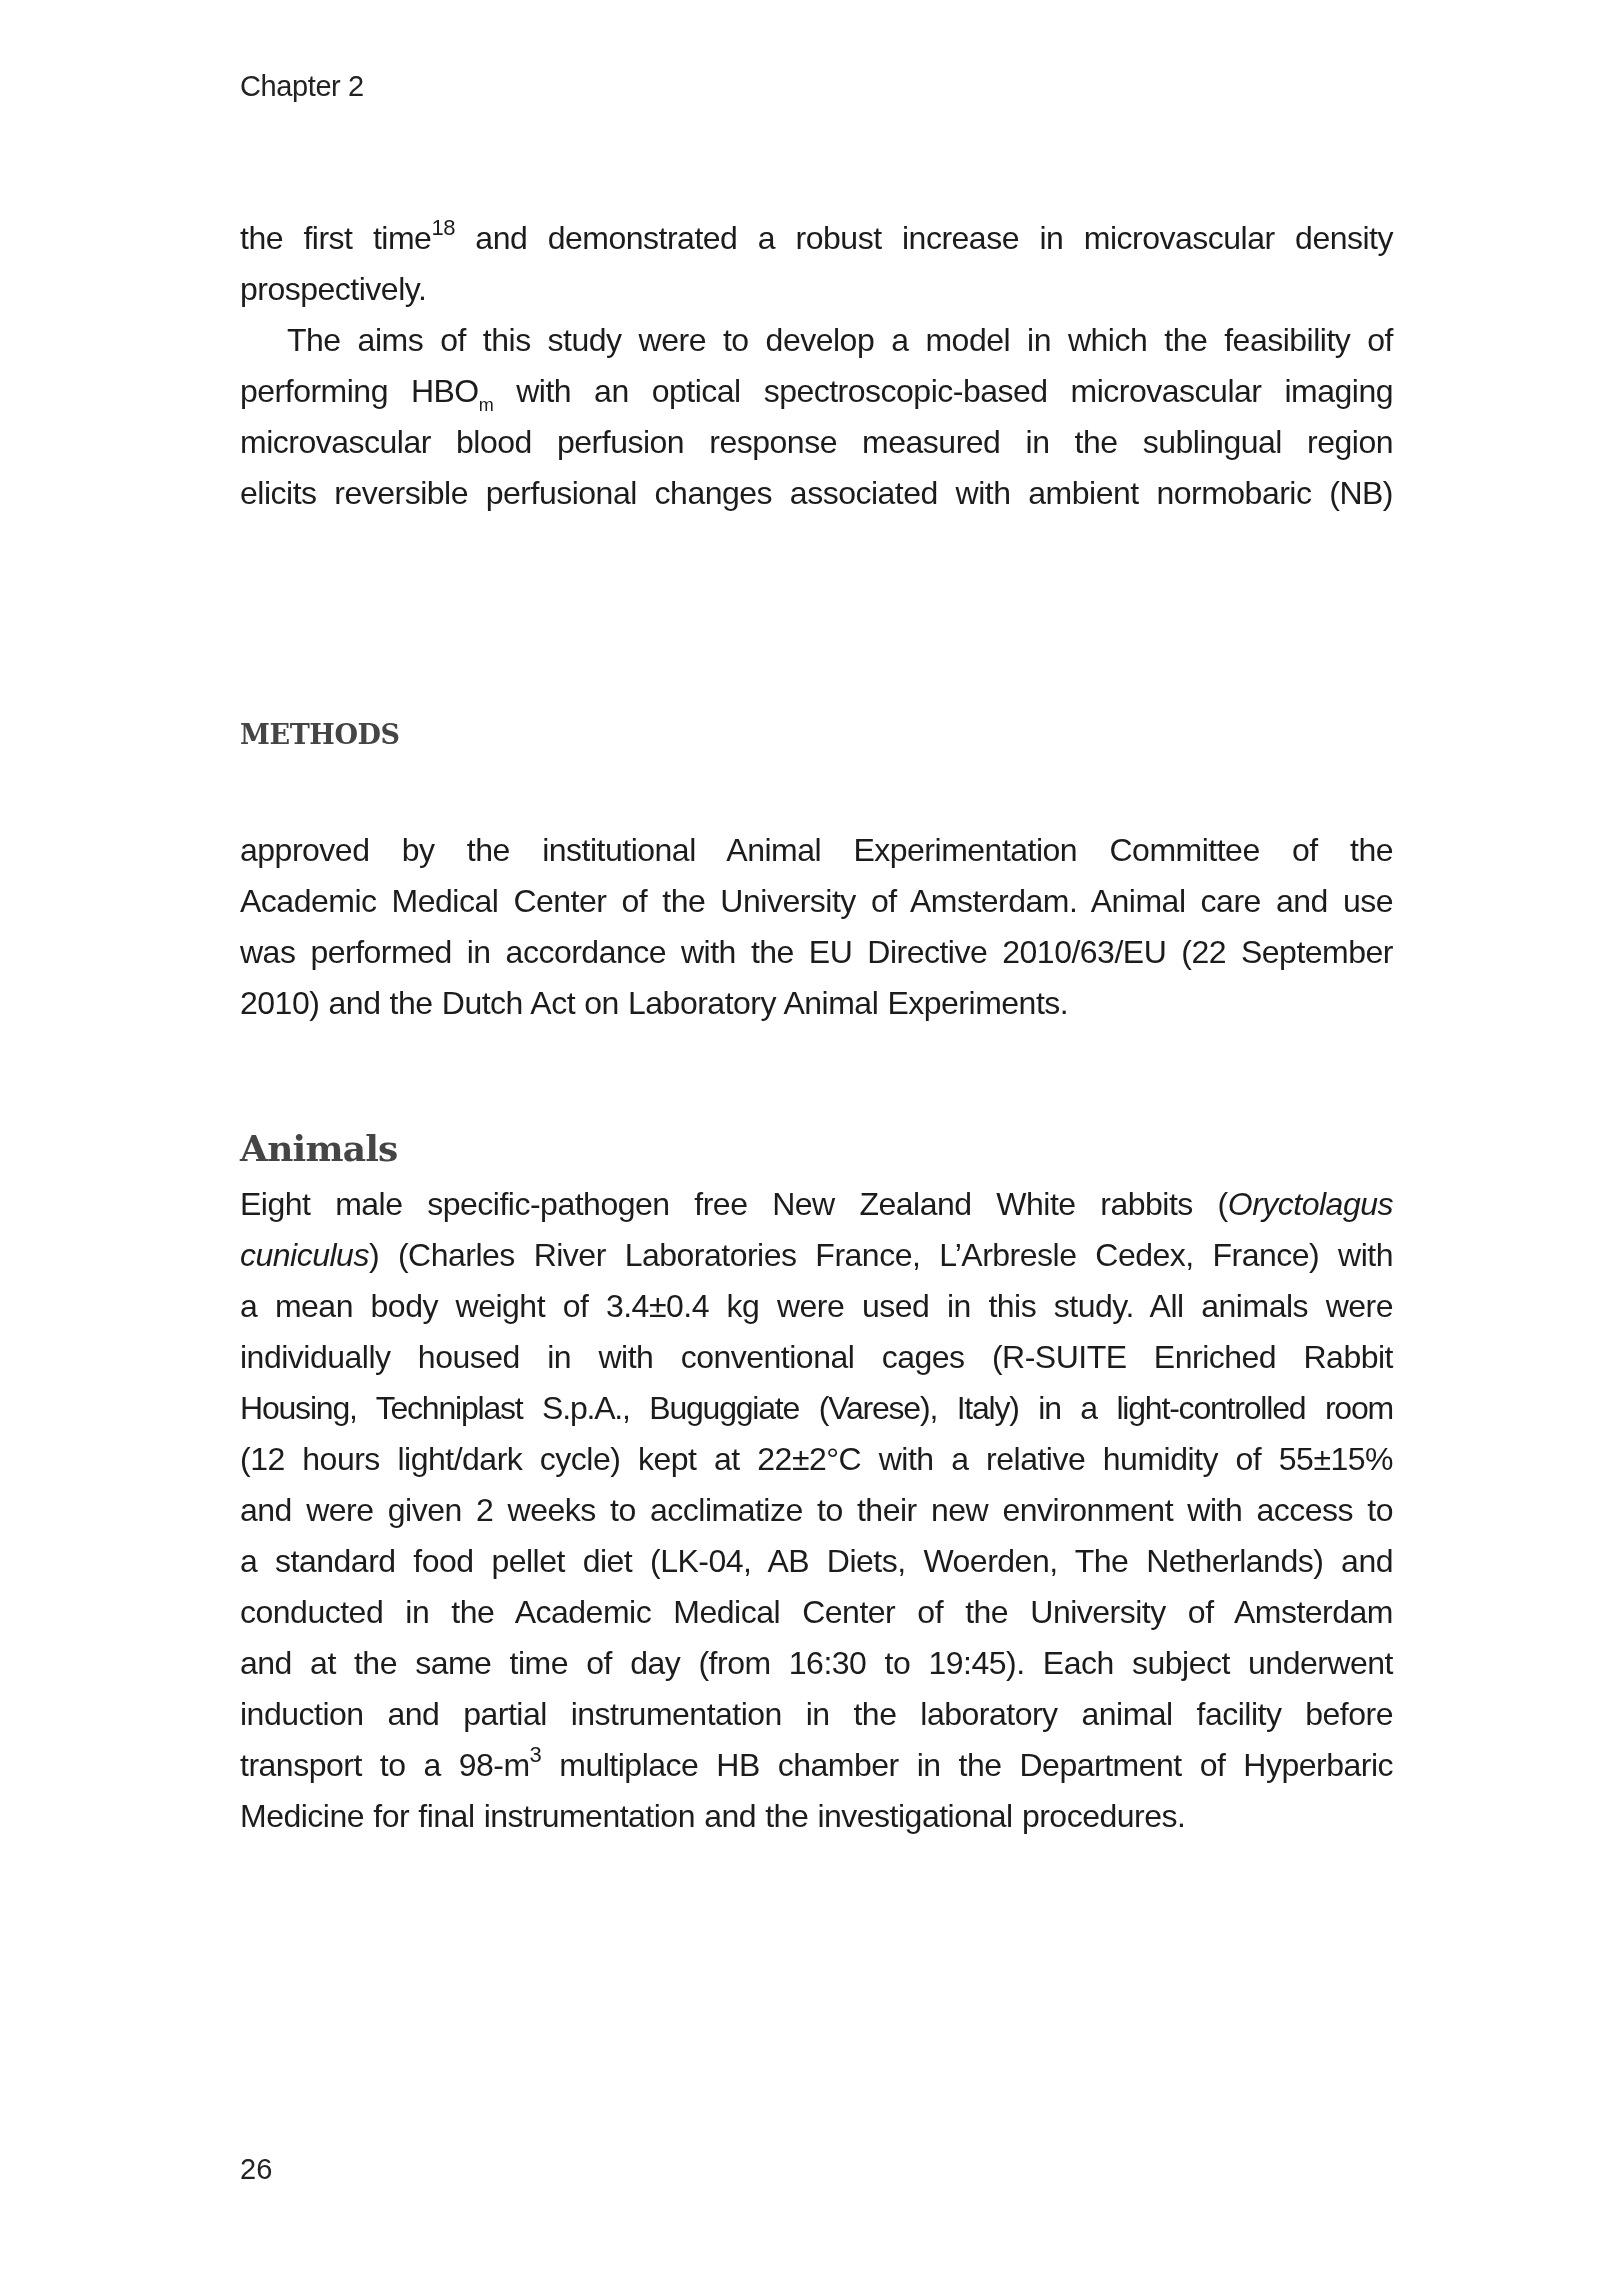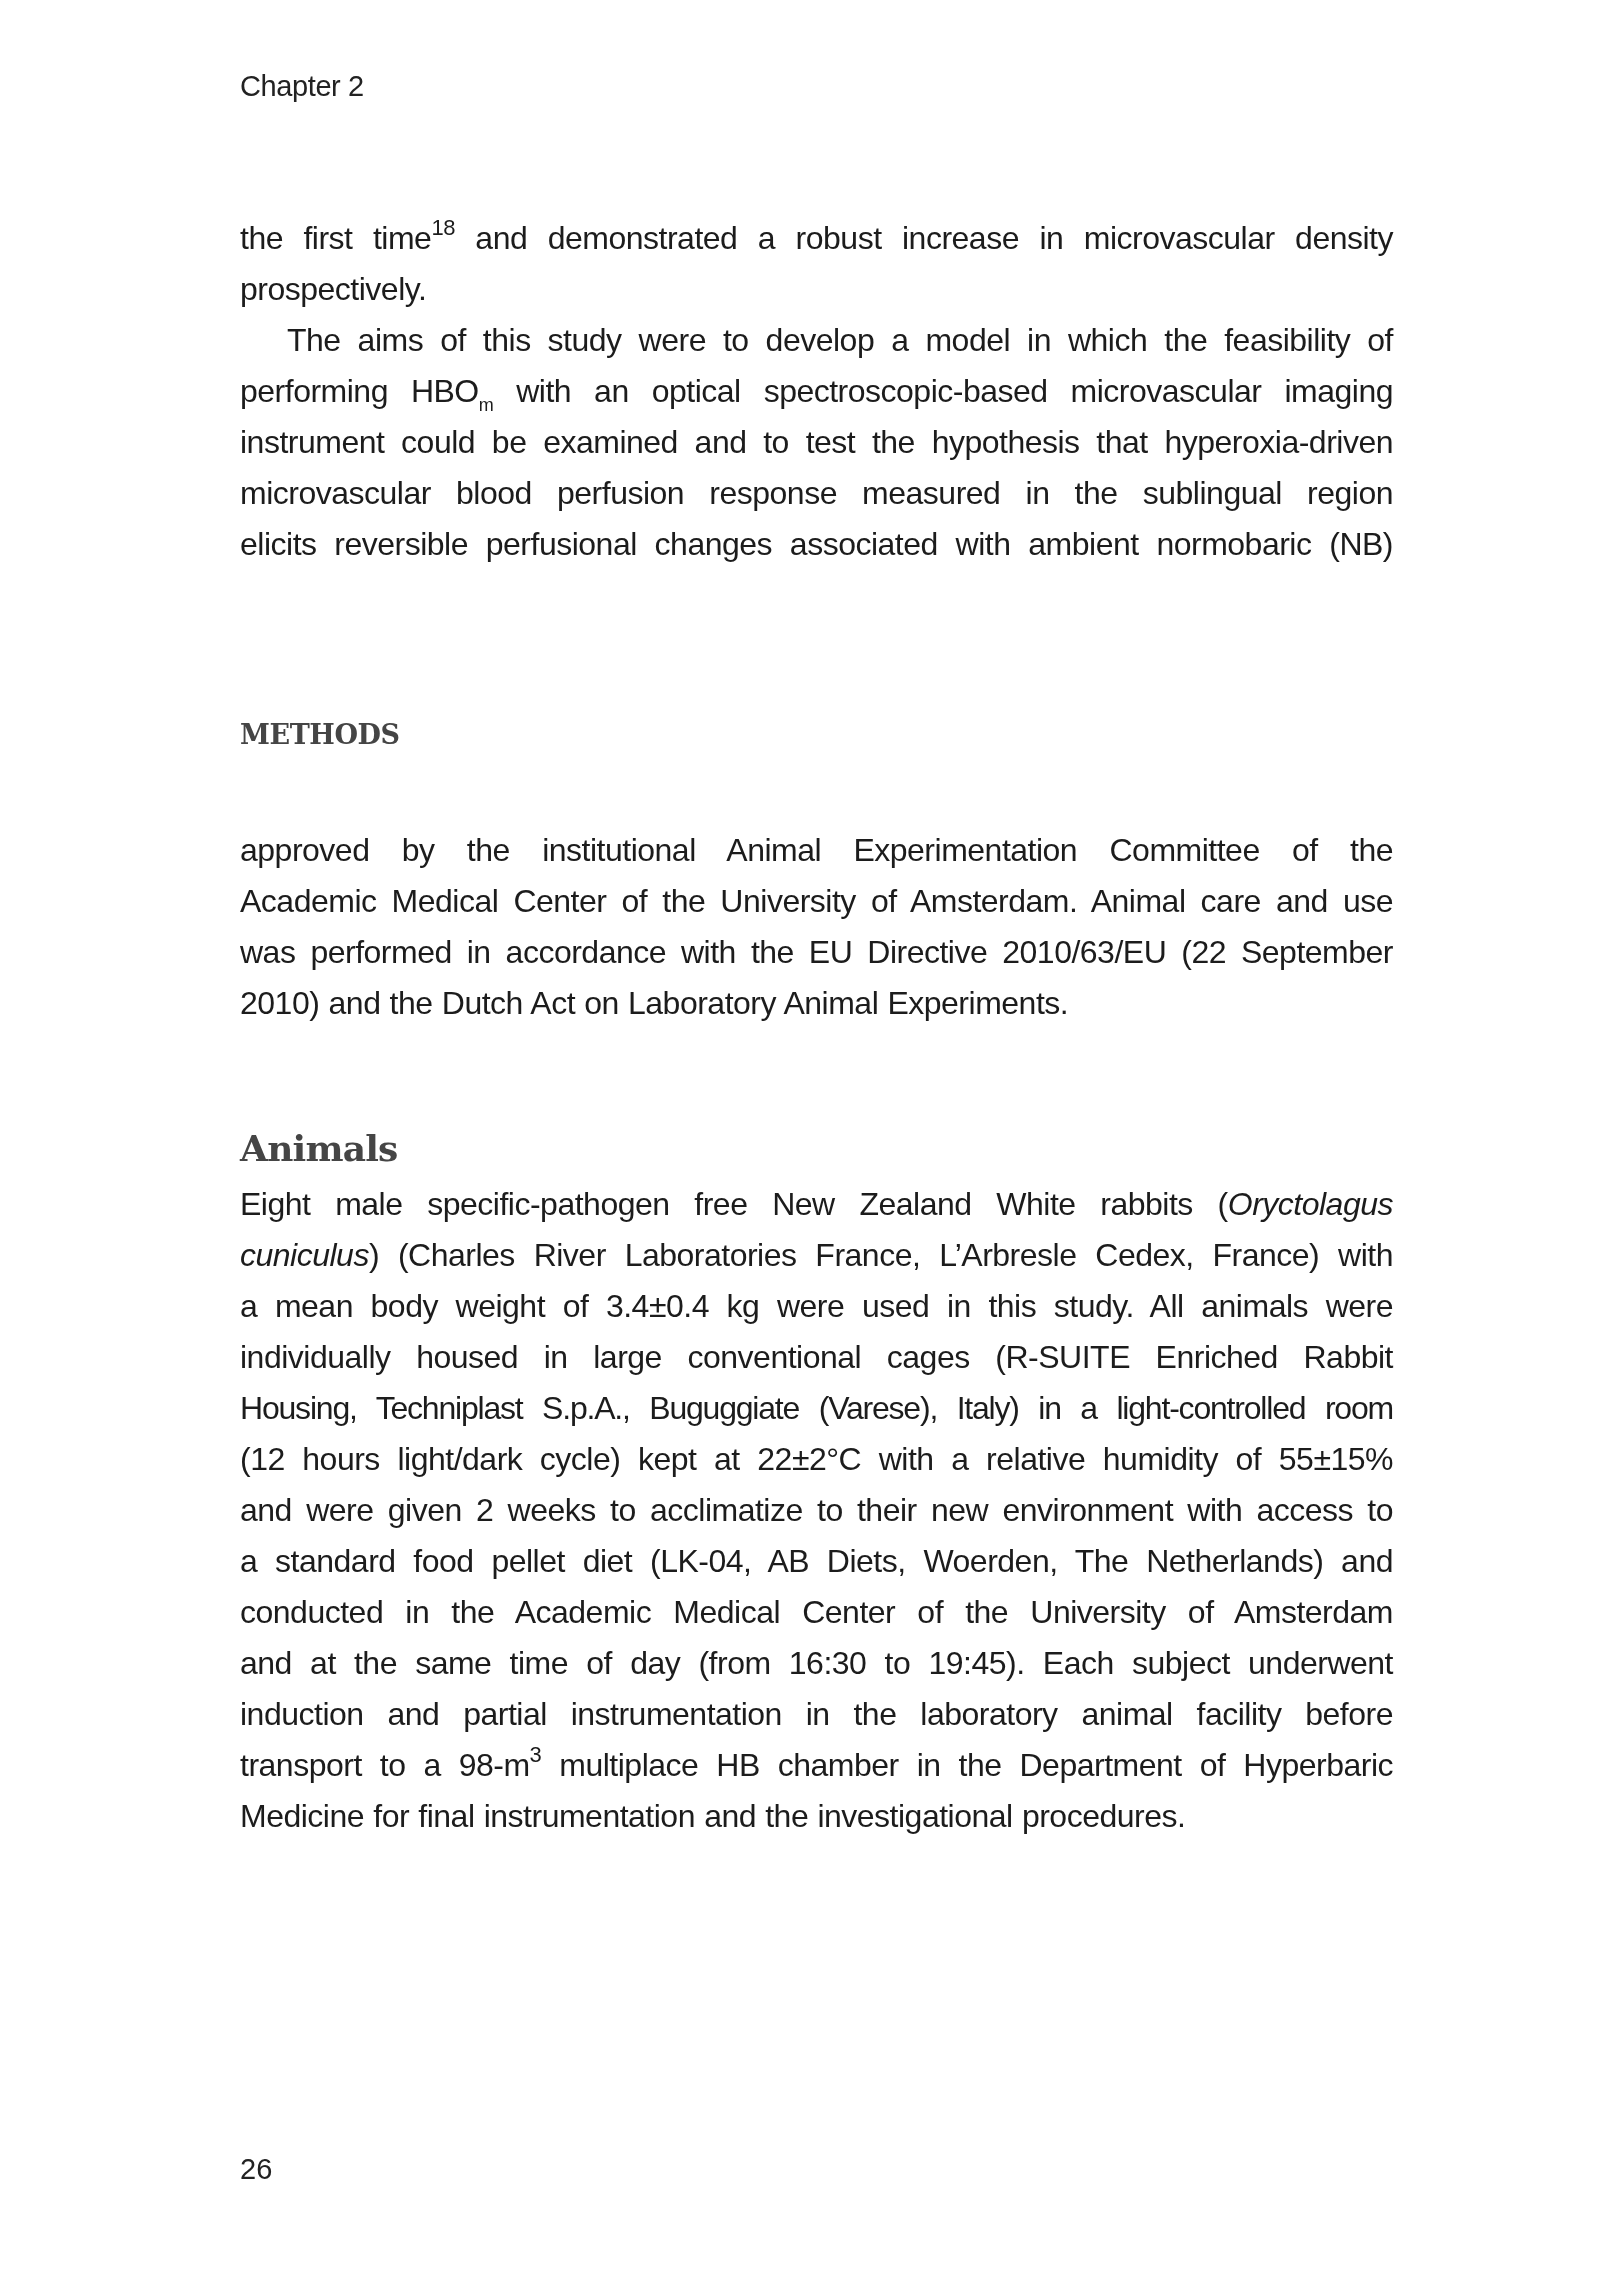--- a/index.html
+++ b/index.html
@@ -22,41 +22,40 @@
 
 <div class="page">
 
   <div class="running-head">Chapter 2</div>
 
   <div class="text-block" style="top:213px;">
     <span class="line"><span>the first time</span><sup>18</sup><span> and demonstrated a robust increase in microvascular density</span></span>
     <span class="line last">prospectively.</span>
     <span class="line indent">The aims of this study were to develop a model in which the feasibility of</span>
     <span class="line"><span>performing HBO</span><sub>m</sub><span> with an optical spectroscopic-based microvascular imaging</span></span>
-    <span class="line">instrument could be examined and to test the hypothesis that hyperoxia-driven</span>
     <span class="line">microvascular blood perfusion response measured in the sublingual region</span>
     <span class="line">elicits reversible perfusional changes associated with ambient normobaric (NB)</span>
   </div>
 
   <div class="heading-methods">METHODS</div>
 
   <div class="text-block" style="top:825px;">
     <span class="line">approved by the institutional Animal Experimentation Committee of the</span>
     <span class="line">Academic Medical Center of the University of Amsterdam. Animal care and use</span>
     <span class="line">was performed in accordance with the EU Directive 2010/63/EU (22 September</span>
     <span class="line last">2010) and the Dutch Act on Laboratory Animal Experiments.</span>
   </div>
 
   <div class="heading-animals">Animals</div>
 
   <div class="text-block" style="top:1179px;">
     <span class="line"><span>Eight male specific-pathogen free New Zealand White rabbits (</span><em>Oryctolagus</em><span></span></span>
     <span class="line"><em>cuniculus</em><span>) (Charles River Laboratories France, L’Arbresle Cedex, France) with</span></span>
     <span class="line">a mean body weight of 3.4±0.4 kg were used in this study. All animals were</span>
-    <span class="line">individually housed in large conventional cages (R-SUITE Enriched Rabbit</span>
+    <span class="line">individually housed in with conventional cages (R-SUITE Enriched Rabbit</span>
     <span class="line" style="letter-spacing:-1.2px; word-spacing:-2.3px;">Housing, Techniplast S.p.A., Buguggiate (Varese), Italy) in a light-controlled room</span>
     <span class="line">(12 hours light/dark cycle) kept at 22±2°C with a relative humidity of 55±15%</span>
     <span class="line">and were given 2 weeks to acclimatize to their new environment with access to</span>
     <span class="line">a standard food pellet diet (LK-04, AB Diets, Woerden, The Netherlands) and</span>
     <span class="line">conducted in the Academic Medical Center of the University of Amsterdam</span>
     <span class="line">and at the same time of day (from 16:30 to 19:45). Each subject underwent</span>
     <span class="line">induction and partial instrumentation in the laboratory animal facility before</span>
     <span class="line"><span>transport to a 98-m</span><sup>3</sup><span> multiplace HB chamber in the Department of Hyperbaric</span></span>
     <span class="line last">Medicine for final instrumentation and the investigational procedures.</span>
   </div>

